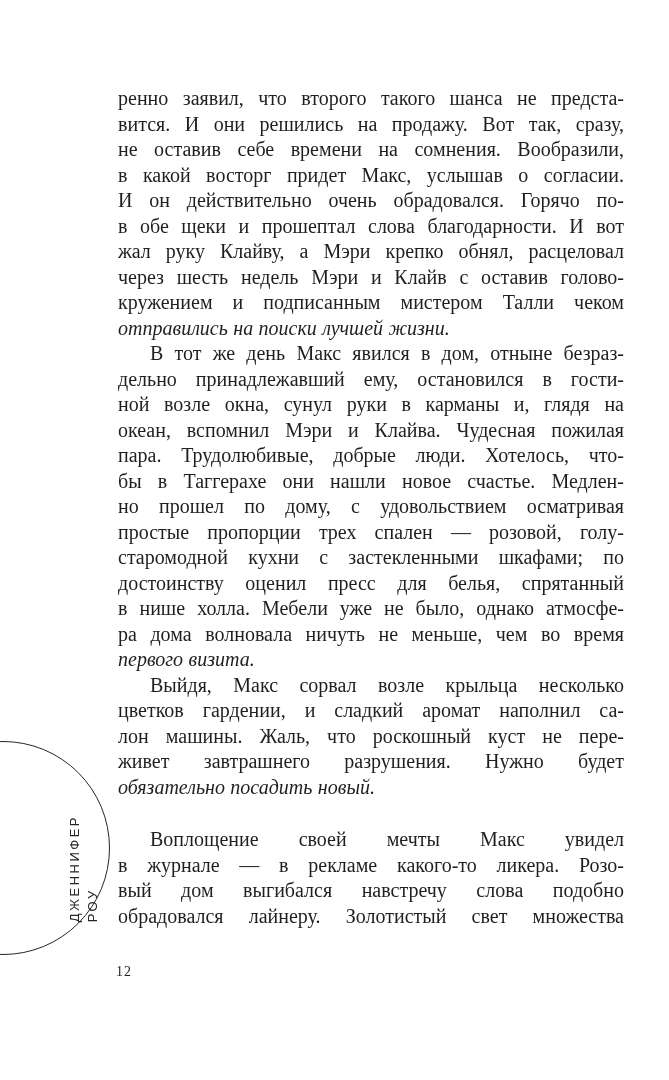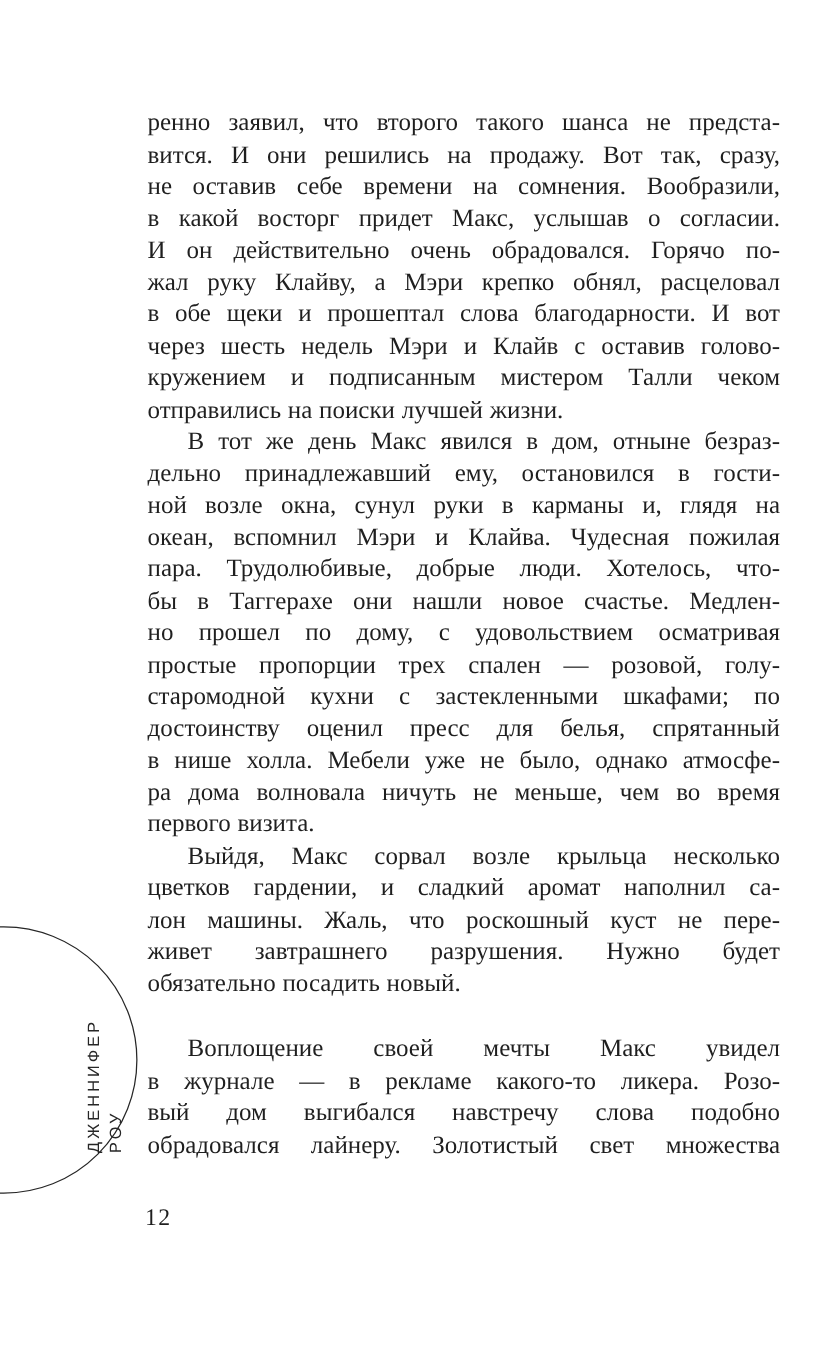--- a/index.html
+++ b/index.html
@@ -23,29 +23,29 @@
     width: 506px;
     font-size: 20px;
     line-height: 25.5px;
   }
   .paragraph.gap-before { margin-top: 27px; }
   .line {
     text-align: justify;
     text-align-last: justify;
     word-spacing: 0.02em;
   }
-  .line.last-line { text-align-last: left; }
+  .line.last-line { text-align-last: left; font-style: italic; }
   .line.first-indent { text-indent: 32px; }
 
   
   .page-number {
     position: absolute;
     left: 116px;
     top: 964px;
-    font-size: 19px;
+    font-size: 14px;
     letter-spacing: 1px;
     color: #1f1f1f;
   }
 
   
   .side-circle {
     position: absolute;
     left: -104px;
     top: 741px;
     width: 214px;
@@ -81,22 +81,22 @@
     </div>
   </div>
 
   <div class="text-block">
       <div class="paragraph">
         <div class="line">ренно заявил, что второго такого шанса не предста-</div>
         <div class="line">вится. И они решились на продажу. Вот так, сразу,</div>
         <div class="line">не оставив себе времени на сомнения. Вообразили,</div>
         <div class="line">в какой восторг придет Макс, услышав о согласии.</div>
         <div class="line">И он действительно очень обрадовался. Горячо по-</div>
+        <div class="line">в обе щеки и прошептал слова благодарности. И вот</div>
         <div class="line">жал руку Клайву, а Мэри крепко обнял, расцеловал</div>
-        <div class="line">в обе щеки и прошептал слова благодарности. И вот</div>
         <div class="line">через шесть недель Мэри и Клайв с оставив голово-</div>
         <div class="line">кружением и подписанным мистером Талли чеком</div>
         <div class="line last-line">отправились на поиски лучшей жизни.</div>
       </div>
       <div class="paragraph">
         <div class="line first-indent">В тот же день Макс явился в дом, отныне безраз-</div>
         <div class="line">дельно принадлежавший ему, остановился в гости-</div>
         <div class="line">ной возле окна, сунул руки в карманы и, глядя на</div>
         <div class="line">океан, вспомнил Мэри и Клайва. Чудесная пожилая</div>
         <div class="line">пара. Трудолюбивые, добрые люди. Хотелось, что-</div>

